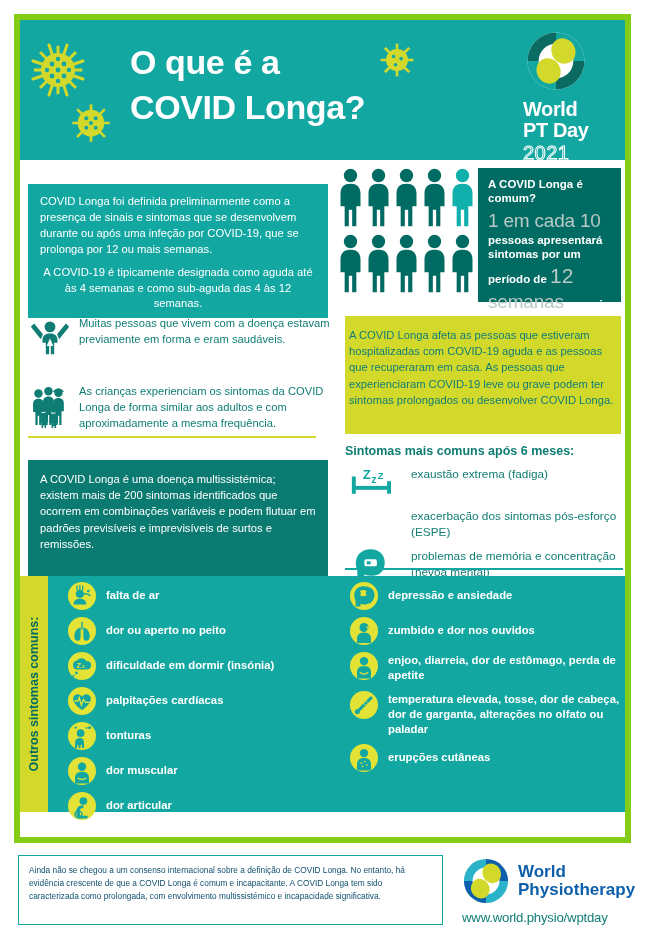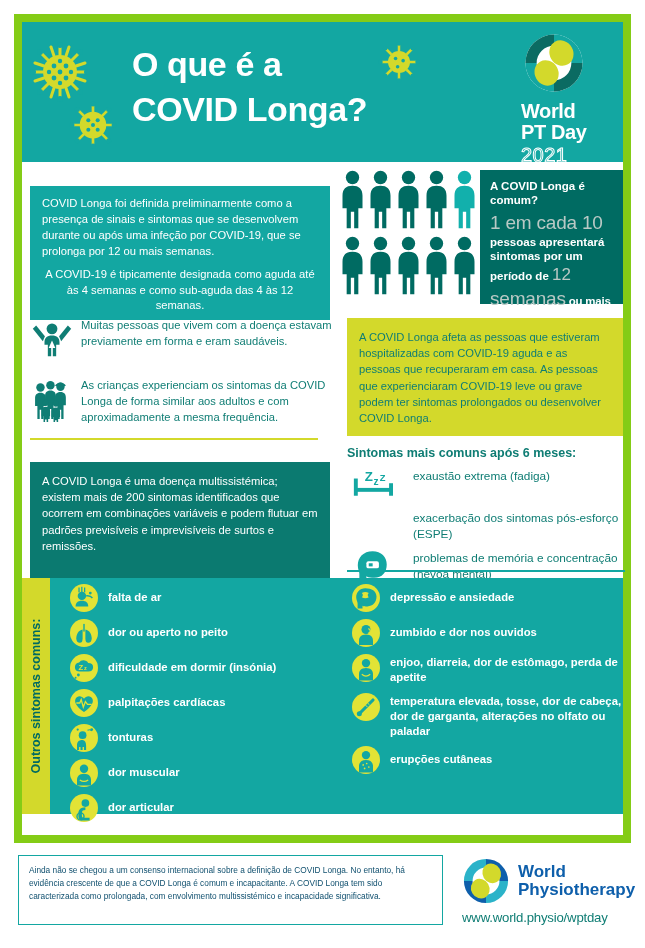--- a/index.html
+++ b/index.html
@@ -6,21 +6,21 @@
   html,body { background:#ffffff; }
   body {
     width:645px; height:948px; position:relative; overflow:hidden;
     font-family:"Liberation Sans","DejaVu Sans",sans-serif;
     color:#006b62;
   }
 
   
   .poster {
     position:absolute; left:14px; top:14px; width:617px; height:829px;
-    border:8px solid #84cc16; background:#ffffff;
+    border:6px solid #84cc16; background:#ffffff;
   }
 
   
   .header {
     position:relative; height:140px; background:#13a7a2; overflow:hidden;
   }
   .header-title {
     position:absolute; left:110px; top:20px; width:350px;
     color:#ffffff; font-size:34px; font-weight:bold; line-height:1.32;
     letter-spacing:-0.4px;
@@ -48,33 +48,33 @@
   .people-row + .people-row { margin-top:6px; }
   .person { width:25px; height:60px; }
 
   .common-box {
     position:absolute; left:458px; top:8px; width:143px; height:134px;
     background:#006b62; padding:9px 9px 6px 10px; color:#ffffff;
   }
   .common-q { font-size:11.5px; font-weight:bold; line-height:1.25; }
   .big1 { font-size:19px; color:#b9c9c5; line-height:1.2; margin-top:4px; letter-spacing:-0.2px;}
   .mid1 { font-size:11.5px; font-weight:bold; line-height:1.3; }
-  .mid1 .hl { font-size:17px; color:#b9c9c5; font-weight:normal; }
+  .mid1 .hl { font-size:21px; color:#b9c9c5; font-weight:normal; }
   .big2 { font-size:19px; color:#b9c9c5; line-height:1.25; letter-spacing:-0.2px;}
   .big2 .small { font-size:11.5px; color:#ffffff; font-weight:bold;margin-top:44px; }
 
   
   .row2 { position:relative; height:130px; }
   .fact { position:absolute; display:flex; gap:9px; align-items:flex-start; }
   .fact-ico { flex:0 0 auto; width:40px; }
   .fact-txt { font-size:11.2px; line-height:1.42; color:#0f7d74; padding-top:2px; }
 
   .yellow-box {
     position:absolute; left:325px; top:6px; width:276px; height:118px;
-    background:#d3d92b; color:#0f7d74; padding:11px 12px;
+    background:#d3d92b; color:#0f7d74; padding:11px 4px;
     font-size:11.2px; line-height:1.45;
   }
 
   .divider { position:absolute; left:8px; width:288px; height:2px; background:#d3d92b; }
 
   
   .row3 { position:relative; height:136px; }
   .multi-box {
     position:absolute; left:8px; top:20px; width:300px; height:118px;
     background:#0b7a70; color:#ffffff; padding:11px 12px;
@@ -354,21 +354,21 @@
           <path d="M24 23 c-6 0 -9 3 -9 8 l0 3 4 0 0 14 4 0 0 -10 2 0 0 10 4 0 0 -14 4 0 0 -3 c0 -5 -3 -8 -9 -8z"></path>
           <path d="M15.5 24 L5 11 L1 15 L13 30 Z"></path>
           <path d="M32.5 24 L43 11 L47 15 L35 30 Z"></path>
           <path d="M24 29 L20 38 L28 38 Z" fill="#ffffff"></path>
         </g>
           </svg>
       </div>
       <div class="fact-txt">Muitas pessoas que vivem com a doença estavam previamente em forma e eram saudáveis.</div>
     </div>
 
-    <div class="fact" style="left:10px;top:64px;width:300px;">
+    <div class="fact" style="left:10px;top:72px;width:300px;">
       <div class="fact-ico">
         <svg width="40" height="46" viewBox="0 0 52 56">
             <g fill="#0f7d74">
           <circle cx="11" cy="13" r="5.5"></circle>
               <path d="M11 20 c-5 0 -7 3 -7 7 l0 10 3 0 0 17 3 0 0 -12 2 0 0 12 3 0 0 -17 3 0 0 -10 c0 -4 -2 -7 -7 -7z"></path>
           <circle cx="24" cy="10" r="5.5"></circle>
               <path d="M24 17 c-5 0 -7 3 -7 7 l0 11 3 0 0 19 3 0 0 -13 2 0 0 13 3 0 0 -19 3 0 0 -11 c0 -4 -2 -7 -7 -7z"></path>
           <circle cx="37" cy="12" r="5.5"></circle>
               <path d="M31 9 q6 -5 12 0 l1 2 -14 0z"></path>
               <path d="M37 19 c-5 0 -7 3 -7 7 l0 10 3 0 0 18 3 0 0 -12 2 0 0 12 3 0 0 -18 3 0 0 -10 c0 -4 -2 -7 -7 -7z"></path>

